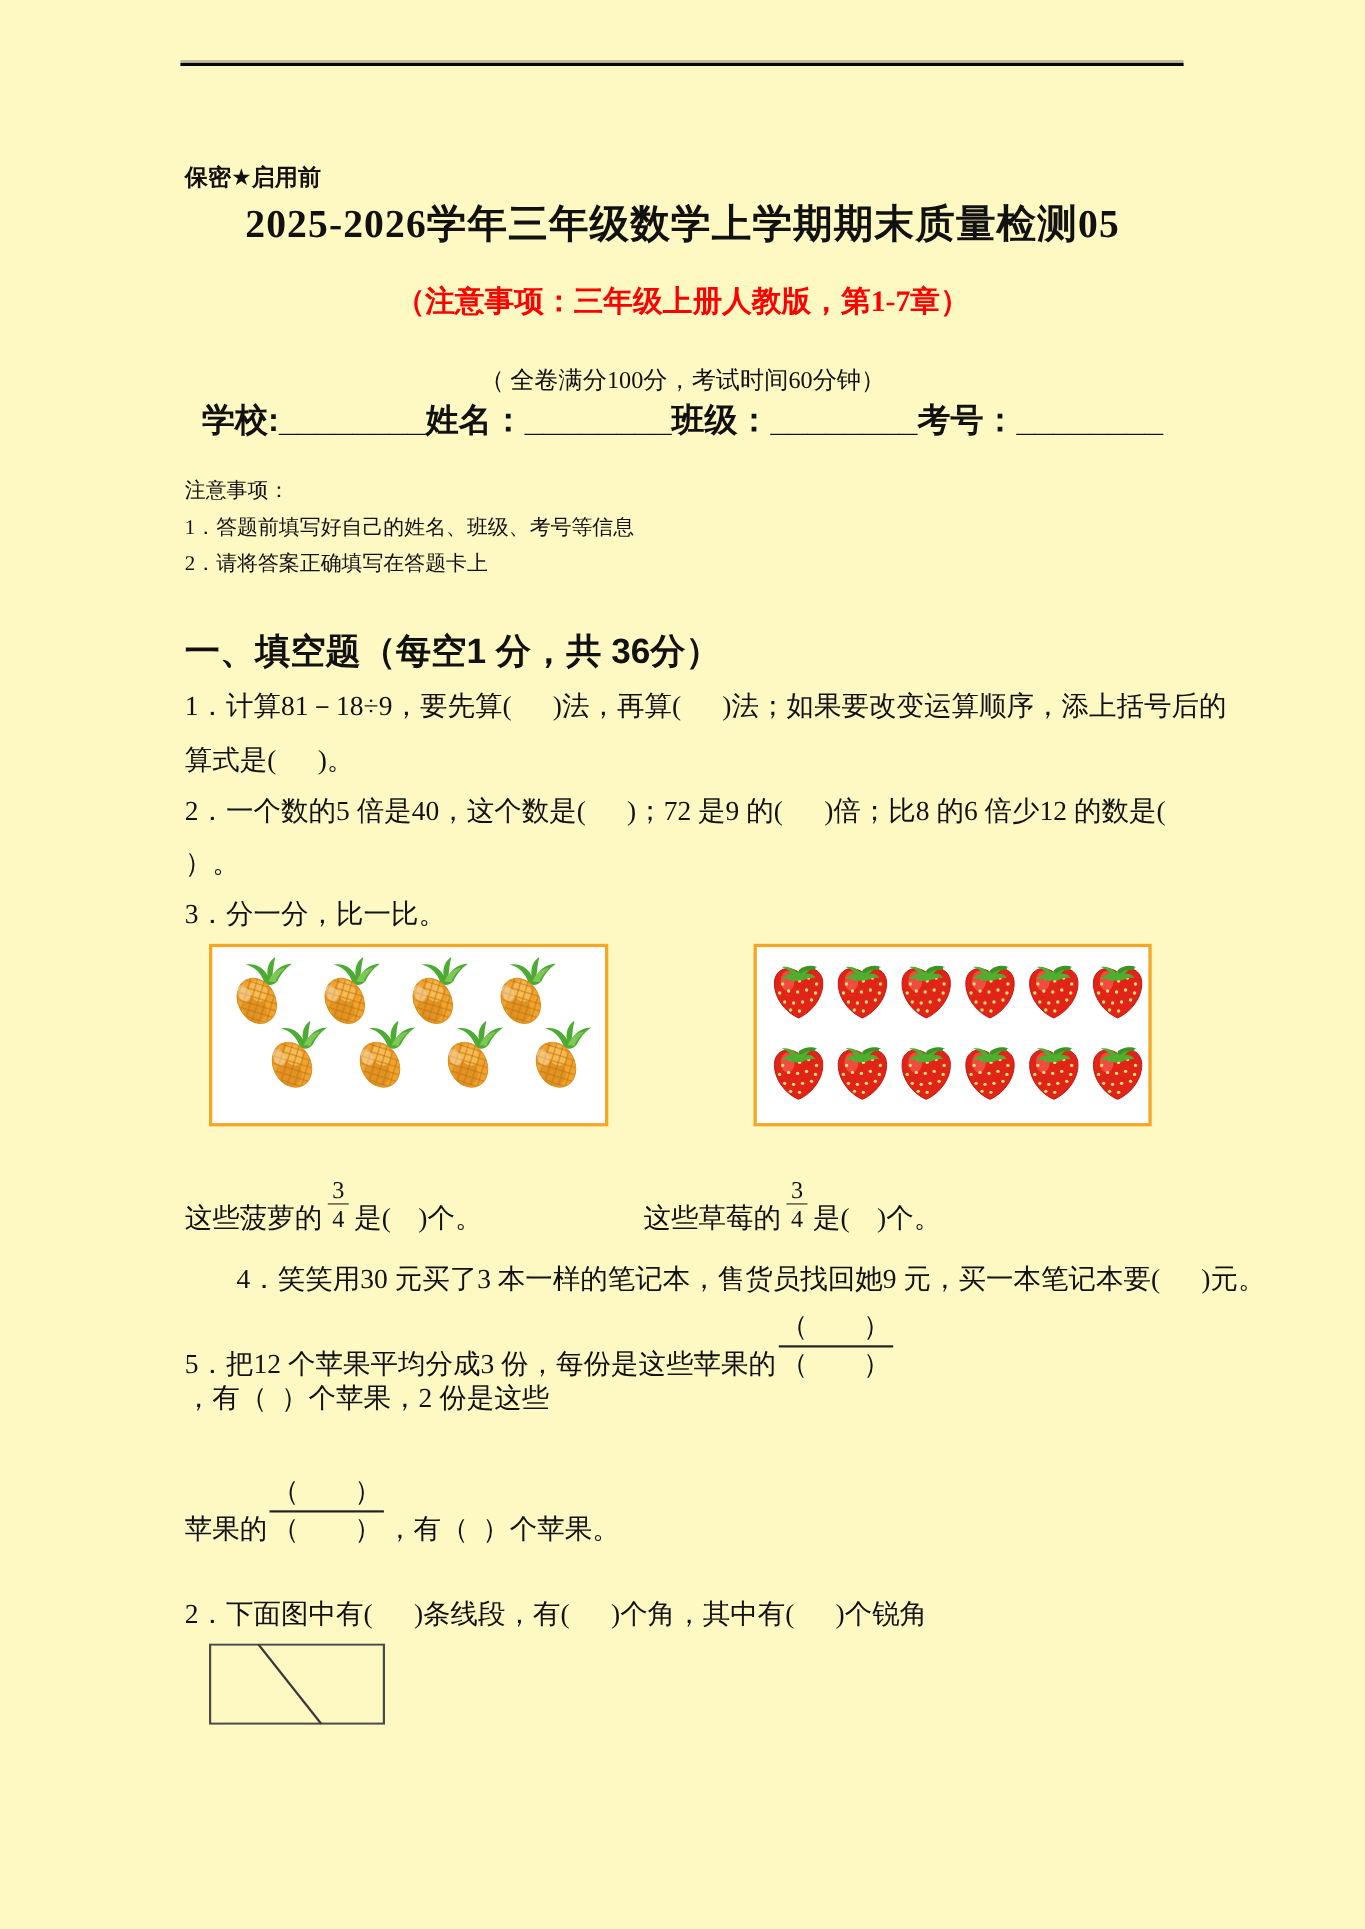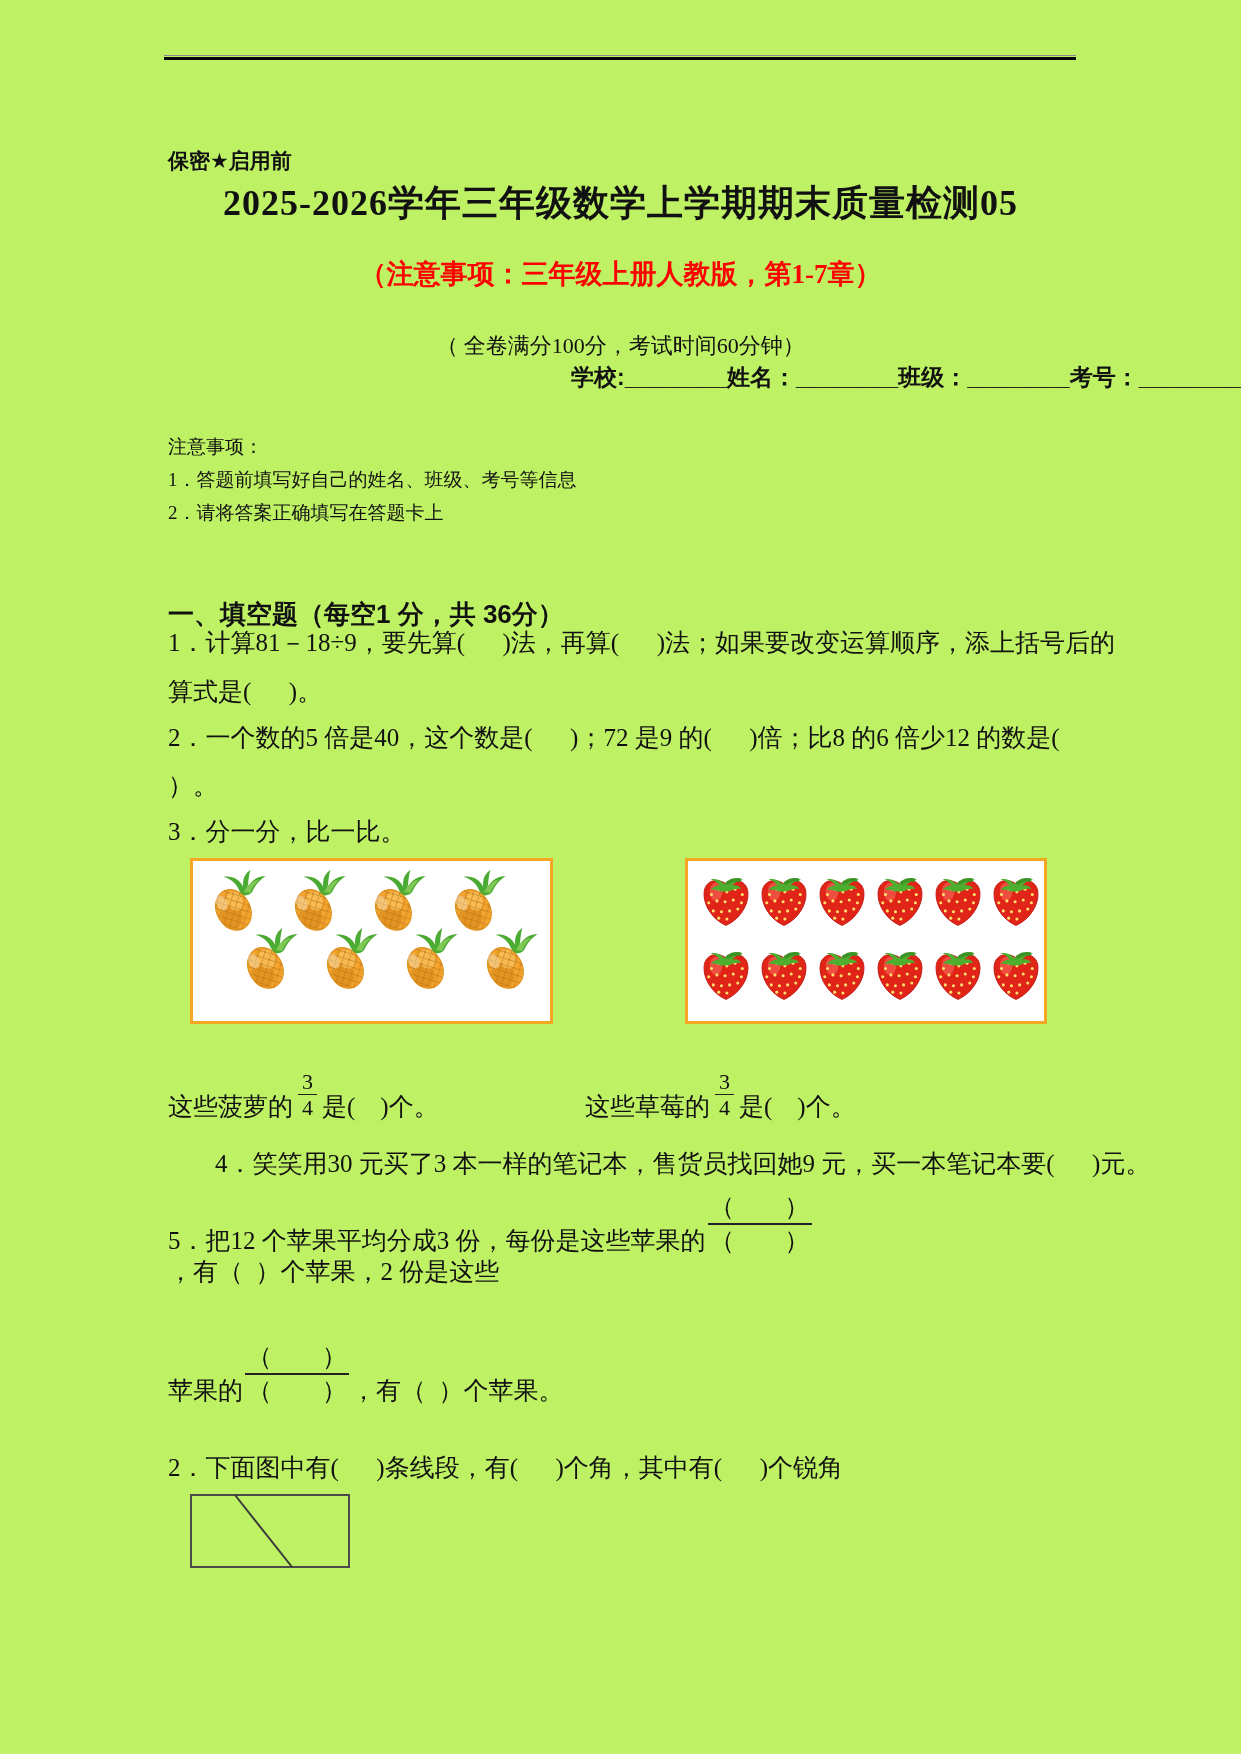--- a/index.html
+++ b/index.html
@@ -1,33 +1,33 @@
 <!DOCTYPE html>
 <html><head>
 <meta charset="utf-8">
 <style>
   html,body{margin:0;padding:0;background:#ffffff;}
-  .page{position:relative;width:1241px;height:1754px;background:#bef264;color:#111;overflow:hidden;
+  .page{position:relative;width:1241px;height:1754px;background:#fef9c3;color:#111;overflow:hidden;
         font-family:"Liberation Serif","DejaVu Serif",serif;}
   .abs{position:absolute;}
   .t{white-space:pre;}
   .hei{font-family:"Liberation Sans","DejaVu Sans",sans-serif;}
   .center{left:0;width:100%;text-align:center;}
 
   .top-rule{left:164px;top:55px;width:912px;height:1px;
             border-top:1.5px solid #8a8a8a;border-bottom:3.5px solid #050505;}
   .classified{left:168px;top:147px;font-size:21px;font-weight:bold;}
   .main-title{top:179px;font-size:36px;font-weight:bold;letter-spacing:1px;}
   .scope{top:256px;font-size:27px;font-weight:bold;color:#FF0000;}
   .meta{top:331px;font-size:22px;}
-  .school{top:362px;font-size:23px;font-weight:bold;text-align:right;}
+  .school{top:362px;font-size:30px;font-weight:bold;}
   .school span{white-space:pre;}
 
   .notice{left:168px;top:430px;font-size:19px;line-height:33px;}
-  .sec-title{left:168px;top:597px;font-size:26px;font-weight:bold;}
+  .sec-title{left:168px;top:571px;font-size:32px;font-weight:bold;}
 
   .q{left:168px;font-size:25px;line-height:1.25;}
   .q1l1{top:627px;} .q1l2{top:676px;} .q2l1{top:722px;} .q2l2{top:770px;} .q3t{top:816px;}
   .q4{top:1148px;margin-left:47px;} .q5a{top:1192px;width:930px;} .q5b{top:1342px;} .q6{top:1452px;}
 
   .fruit-box{position:absolute;top:858px;height:166px;background:#fff;
              border:3px solid #F5A623;box-sizing:border-box;}
   .fruit-box.left{left:190px;width:363px;}
   .fruit-box.right{left:685px;width:362px;}
   .fruit{position:absolute;}

